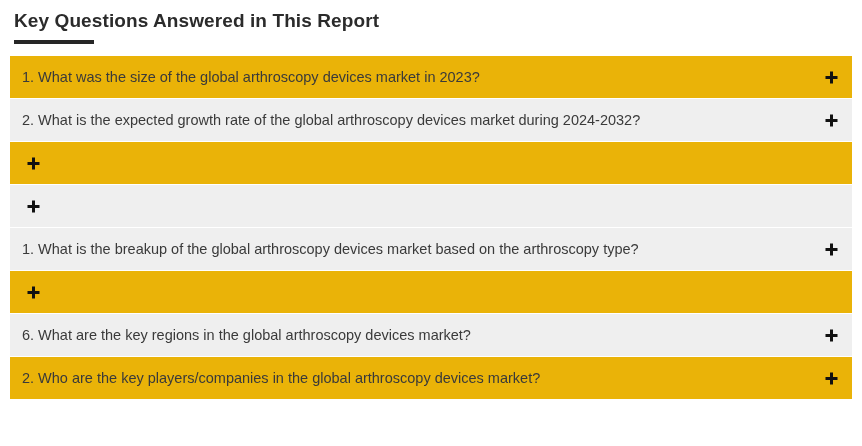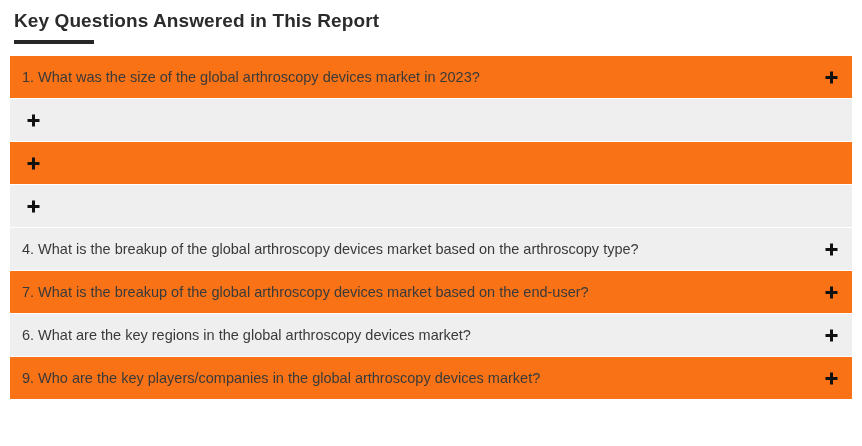--- a/index.html
+++ b/index.html
@@ -53,21 +53,21 @@
     position: relative;
     height: 42px;
     margin-bottom: 1px;
     display: flex;
     align-items: center;
     box-sizing: border-box;
     padding-left: 12px;
     padding-right: 10px;
     cursor: pointer;
   }
-  .faq-row.odd  { background: #f97316; }
+  .faq-row.odd  { background: #eab308; }
   .faq-row.even { background: #efefef; }
 
   .faq-question {
     flex: 1 1 auto;
     font-size: 14.5px;
     line-height: 20px;
     color: #3a3a3a;
     white-space: nowrap;
     overflow: hidden;
     text-overflow: ellipsis;
@@ -100,20 +100,21 @@
       <span class="faq-question">1. What was the size of the global arthroscopy devices market in 2023?</span>
       <span class="faq-toggle">
         <svg width="13" height="13" viewBox="0 0 13 13" aria-hidden="true">
           <rect x="5" y="0.5" width="3" height="12" fill="#111111"></rect>
           <rect x="0.5" y="5" width="12" height="3" fill="#111111"></rect>
         </svg>
       </span>
     </div>
 
     <div class="faq-row even">
+      <span class="faq-question">2. What is the expected growth rate of the global arthroscopy devices market during 2024-2032?</span>
       <span class="faq-toggle">
         <svg width="13" height="13" viewBox="0 0 13 13" aria-hidden="true">
           <rect x="5" y="0.5" width="3" height="12" fill="#111111"></rect>
           <rect x="0.5" y="5" width="12" height="3" fill="#111111"></rect>
         </svg>
       </span>
     </div>
 
     <div class="faq-row odd">
       <span class="faq-toggle">
@@ -128,51 +129,50 @@
       <span class="faq-toggle">
         <svg width="13" height="13" viewBox="0 0 13 13" aria-hidden="true">
           <rect x="5" y="0.5" width="3" height="12" fill="#111111"></rect>
           <rect x="0.5" y="5" width="12" height="3" fill="#111111"></rect>
         </svg>
       </span>
     </div>
 
 
     <div class="faq-row even">
-      <span class="faq-question">4. What is the breakup of the global arthroscopy devices market based on the arthroscopy type?</span>
+      <span class="faq-question">1. What is the breakup of the global arthroscopy devices market based on the arthroscopy type?</span>
       <span class="faq-toggle">
         <svg width="13" height="13" viewBox="0 0 13 13" aria-hidden="true">
           <rect x="5" y="0.5" width="3" height="12" fill="#111111"></rect>
           <rect x="0.5" y="5" width="12" height="3" fill="#111111"></rect>
         </svg>
       </span>
     </div>
 
     <div class="faq-row odd">
-      <span class="faq-question">7. What is the breakup of the global arthroscopy devices market based on the end-user?</span>
       <span class="faq-toggle">
         <svg width="13" height="13" viewBox="0 0 13 13" aria-hidden="true">
           <rect x="5" y="0.5" width="3" height="12" fill="#111111"></rect>
           <rect x="0.5" y="5" width="12" height="3" fill="#111111"></rect>
         </svg>
       </span>
     </div>
 
     <div class="faq-row even">
       <span class="faq-question">6. What are the key regions in the global arthroscopy devices market?</span>
       <span class="faq-toggle">
         <svg width="13" height="13" viewBox="0 0 13 13" aria-hidden="true">
           <rect x="5" y="0.5" width="3" height="12" fill="#111111"></rect>
           <rect x="0.5" y="5" width="12" height="3" fill="#111111"></rect>
         </svg>
       </span>
     </div>
 
     <div class="faq-row odd">
-      <span class="faq-question">9. Who are the key players/companies in the global arthroscopy devices market?</span>
+      <span class="faq-question">2. Who are the key players/companies in the global arthroscopy devices market?</span>
       <span class="faq-toggle">
         <svg width="13" height="13" viewBox="0 0 13 13" aria-hidden="true">
           <rect x="5" y="0.5" width="3" height="12" fill="#111111"></rect>
           <rect x="0.5" y="5" width="12" height="3" fill="#111111"></rect>
         </svg>
       </span>
     </div>
 
   </div>
 </div>

